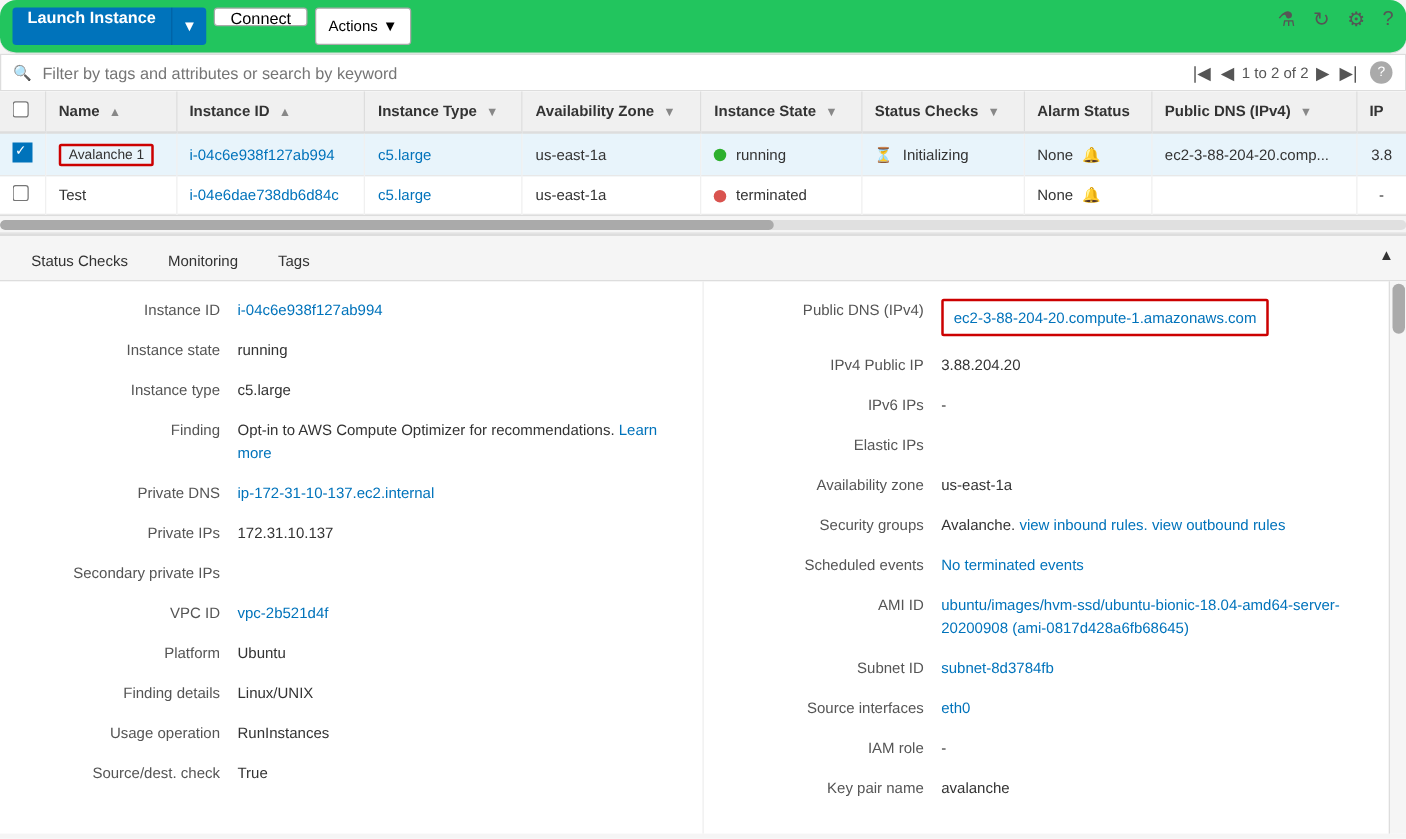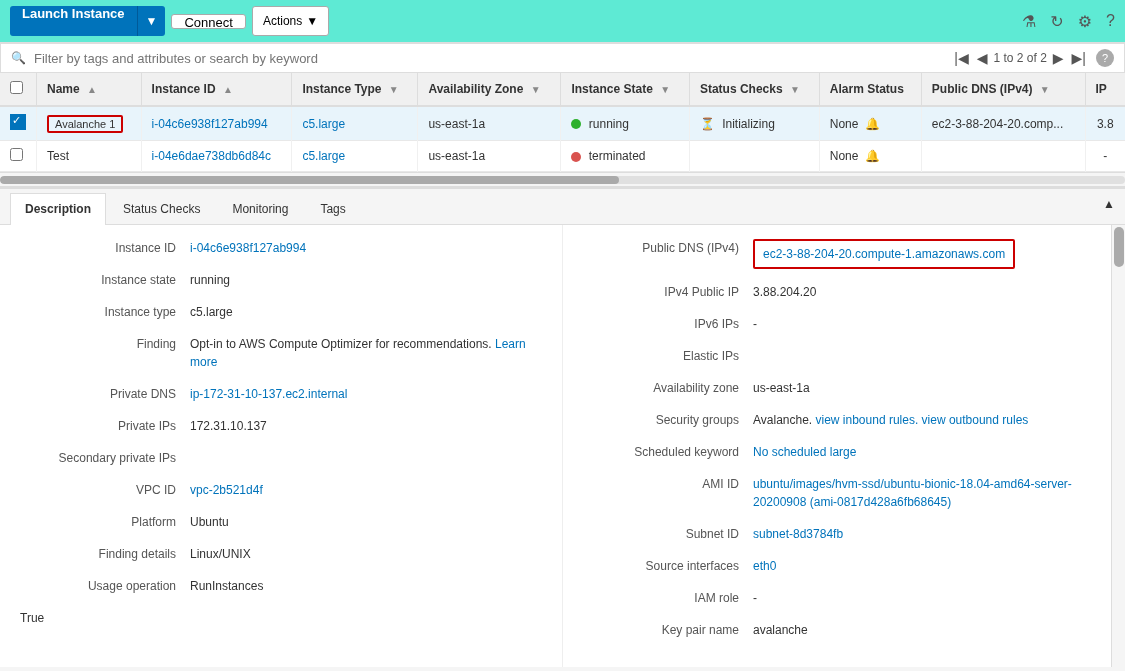--- a/index.html
+++ b/index.html
@@ -1,25 +1,26 @@
 <!DOCTYPE html>
 <html><head>
   <meta charset="utf-8">
   <style>
     * { box-sizing: border-box; margin: 0; padding: 0; font-family: Arial, sans-serif; font-size: 12px; }
     body { background: #f5f5f5; color: #333; }
 
     
     .toolbar {
       display: flex;
-      align-items: center;
-      background: #5eead4;
+      align-items: flex-start;
+      background: #22c55e;
       border-bottom: 1px solid #ddd;
       padding: 6px 10px;
       gap: 6px;
+      border-radius: 13px;
     }
     .btn-launch {
       display: flex;
       align-items: center;
       background: #0073bb;
       color: #fff;
       border: none;
       border-radius: 3px;
       cursor: pointer;
       height: 30px;
@@ -403,21 +404,20 @@
 
 <div class="scroll-indicator">
   <div class="scroll-track">
     <div class="scroll-thumb"></div>
   </div>
 </div>
 
 <div class="detail-panel">
 
   <div class="detail-tabs">
-    <div class="detail-tab active">Description</div>
     <div class="detail-tab">Status Checks</div>
     <div class="detail-tab">Monitoring</div>
     <div class="detail-tab">Tags</div>
     <div style="margin-left:auto;padding:8px 0;">▲</div>
   </div>
 
   <div class="detail-content">
 
     <div class="detail-left">
 
@@ -479,20 +479,21 @@
         <div class="detail-label">Finding details</div>
         <div class="detail-value">Linux/UNIX</div>
       </div>
 
       <div class="detail-row">
         <div class="detail-label">Usage operation</div>
         <div class="detail-value">RunInstances</div>
       </div>
 
       <div class="detail-row">
+        <div class="detail-label">Source/dest. check</div>
         <div class="detail-value">True</div>
       </div>
 
     </div>
 
     <div class="detail-right">
 
       <div class="detail-row">
         <div class="detail-label">Public DNS (IPv4)</div>
         <div class="detail-value">
@@ -525,23 +526,23 @@
       <div class="detail-row">
         <div class="detail-label">Security groups</div>
         <div class="detail-value">
           <span>Avalanche.</span>
           <a class="link">view inbound rules.</a>
           <a class="link">view outbound rules</a>
         </div>
       </div>
 
       <div class="detail-row">
-        <div class="detail-label">Scheduled keyword</div>
-        <div class="detail-value">
-          <a class="link">No scheduled large</a>
+        <div class="detail-label">Scheduled events</div>
+        <div class="detail-value">
+          <a class="link">No terminated events</a>
         </div>
       </div>
 
       <div class="detail-row">
         <div class="detail-label">AMI ID</div>
         <div class="detail-value">
           <a class="link">ubuntu/images/hvm-ssd/ubuntu-bionic-18.04-amd64-server-20200908 (ami-0817d428a6fb68645)</a>
         </div>
       </div>
 

